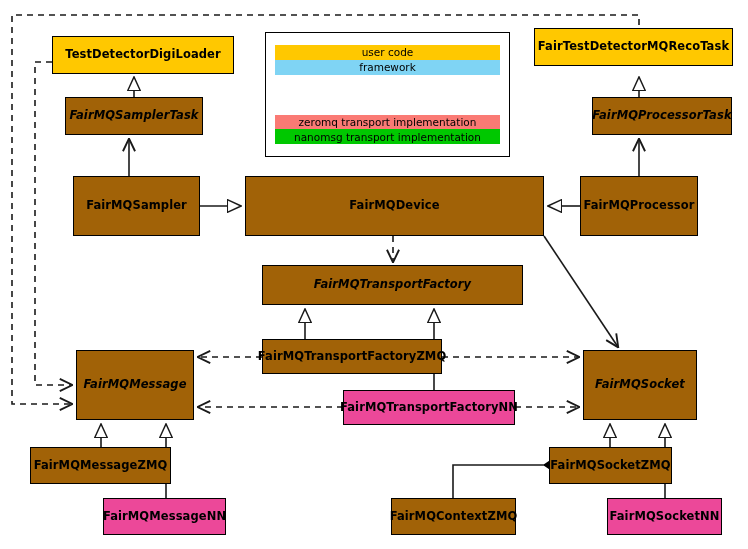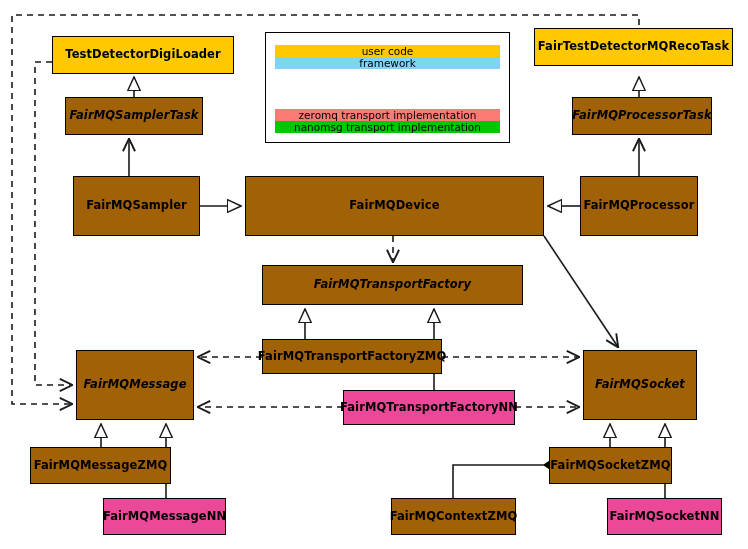--- a/index.html
+++ b/index.html
@@ -7,21 +7,21 @@
   #canvas{position:relative;width:748px;height:549px;overflow:hidden;background:#fff;}
   svg.layer{position:absolute;left:0;top:0;width:748px;height:549px;}
   .node{position:absolute;box-sizing:border-box;border:1.6px solid #000;
         display:flex;align-items:center;justify-content:center;text-align:center;
         font-size:11.5px;font-weight:bold;color:#000;line-height:1.15;letter-spacing:.1px;}
   .node.italic{font-style:italic;}
   .yellow{background:#FFC800;}
   .blue{background:#a16207;}
   .red{background:#a16207;}
   .green{background:#ec4899;}
-  #legend{position:absolute;left:265px;top:32px;width:245px;height:111px;
+  #legend{position:absolute;left:265px;top:32px;width:245px;height:125px;
           box-sizing:border-box;border:1.6px solid #000;background:#fff;
           padding:12px 9px;display:flex;flex-direction:column;justify-content:space-between;}
   .legend-bar{height:19px;display:flex;align-items:center;justify-content:center;
               font-size:10.5px;font-weight:normal;color:#000;}
 </style>
 </head>
 <body>
 
 <div id="canvas">
 
@@ -89,21 +89,21 @@
   </div>
 
   <div class="node yellow" style="left:534px;top:28px;width:199px;height:38px;">
     <span>FairTestDetectorMQRecoTask</span>
   </div>
 
   <div class="node blue italic" style="left:65px;top:97px;width:138px;height:38px;">
     <span>FairMQSamplerTask</span>
   </div>
 
-  <div class="node blue italic" style="left:572px;top:97px;width:140px;height:38px;">
+  <div class="node blue italic" style="left:592px;top:97px;width:140px;height:38px;">
     <span>FairMQProcessorTask</span>
   </div>
 
   <div class="node blue" style="left:73px;top:176px;width:127px;height:60px;">
     <span>FairMQSampler</span>
   </div>
 
   <div class="node blue" style="left:245px;top:176px;width:299px;height:60px;">
     <span>FairMQDevice</span>
   </div>

